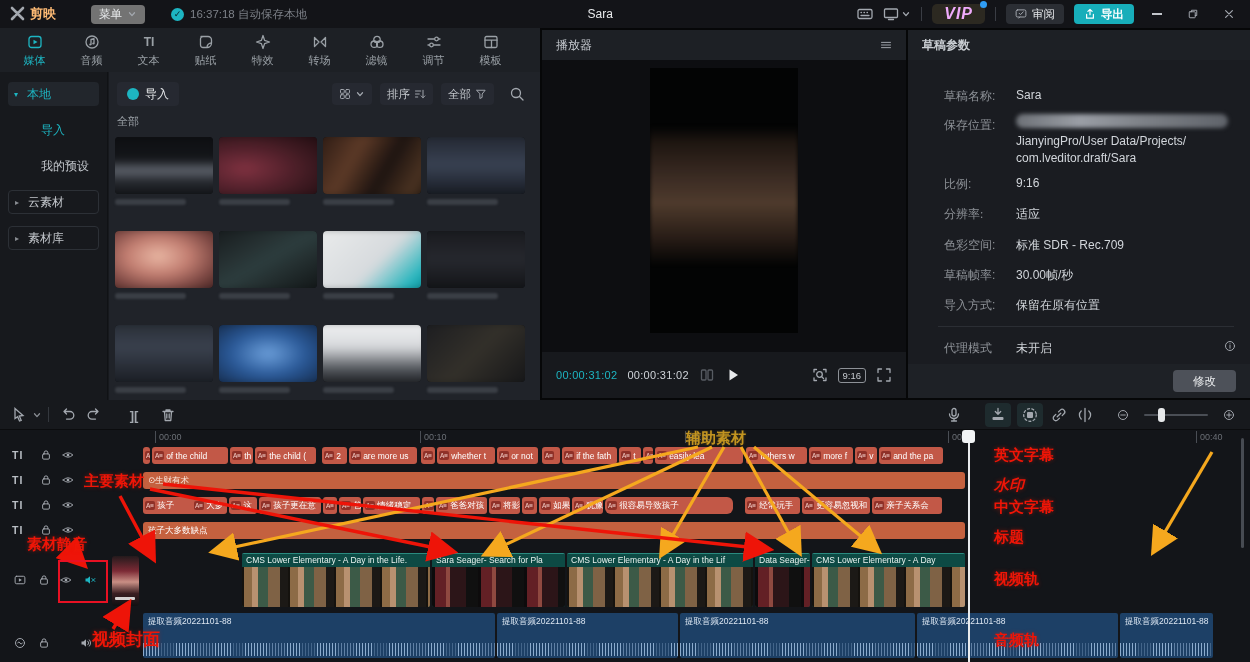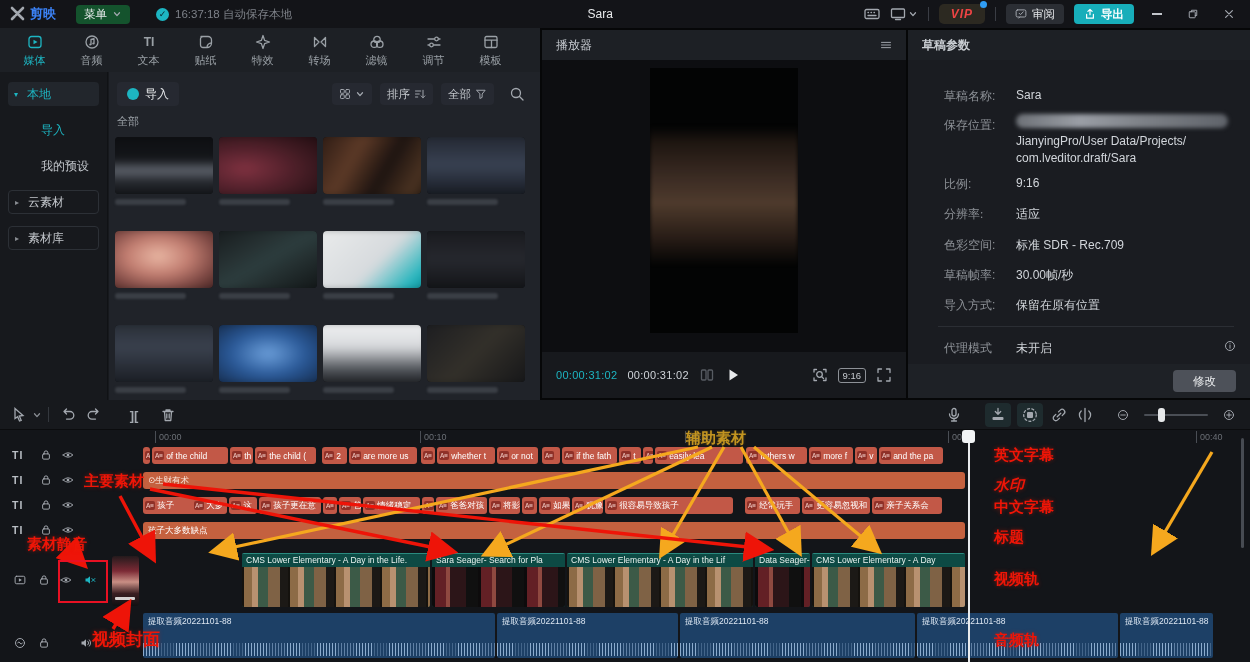--- a/index.html
+++ b/index.html
@@ -4,29 +4,29 @@
 <style>
   *{margin:0;padding:0;box-sizing:border-box;font-family:"Liberation Sans","DejaVu Sans",sans-serif;-webkit-user-select:none}
   html,body{width:1250px;height:662px;overflow:hidden;background:#060708;color:#c7cbd0}
   .icon{display:inline-flex;align-items:center;justify-content:center;width:16px;height:16px;color:#a3a8af}
   .icon svg{width:100%;height:100%}
   .icon.sm{width:12px;height:12px}
   .icon.xs{width:10px;height:10px}
 
   
   #titlebar{position:absolute;left:0;top:0;width:1250px;height:28px;background:#131418;display:flex;align-items:center}
-  #logo{display:flex;align-items:center;gap:4px;margin-left:10px;color:#3b82f6;font-weight:bold;font-size:13px}
-  #menu-btn{margin-left:20px;background:#14532d;border-radius:4px;height:19px;display:flex;align-items:center;gap:5px;padding:0 8px;font-size:11.5px;color:#e8eaec}
+  #logo{display:flex;align-items:center;gap:4px;margin-left:10px;color:#fdba74;font-weight:bold;font-size:13px}
+  #menu-btn{margin-left:35px;background:#737373;border-radius:4px;height:19px;display:flex;align-items:center;gap:5px;padding:0 8px;font-size:11.5px;color:#e8eaec}
   #autosave{display:flex;align-items:center;gap:6px;margin-left:26px;font-size:11.5px;color:#7d8188}
   .check-dot{width:13px;height:13px;border-radius:50%;background:#1db5c2;color:#07232a;font-size:9px;display:flex;align-items:center;justify-content:center;font-weight:bold}
   #doc-title{position:absolute;left:47%;top:0;height:28px;display:flex;align-items:center;font-size:12px;color:#e8eaec}
   #tb-right{position:absolute;right:0;top:0;height:28px;display:flex;align-items:center;gap:10px;padding-right:8px}
   .tb-sep{width:1px;height:14px;background:#3a3d44}
   #vip-btn{position:relative;background:#2c2921;border-radius:5px;height:20px;padding:0 12px;display:flex;align-items:center}
-  #vip-btn span{color:#ef4444;font-size:12px;font-weight:bold;font-style:italic;letter-spacing:1px}
+  #vip-btn span{color:#f0abfc;font-size:16px;font-weight:bold;font-style:italic;letter-spacing:1px}
   #vip-dot{position:absolute;right:-2px;top:-3px;width:7px;height:7px;border-radius:50%;background:#2f9df5}
   #review-btn{background:#2b2e34;border-radius:4px;height:20px;padding:0 9px;display:flex;align-items:center;gap:5px;font-size:11.5px;color:#e4e6e9}
   #export-btn{background:#17aeba;border-radius:4px;height:20px;padding:0 10px;display:flex;align-items:center;gap:5px;font-size:11.5px;color:#fff;font-weight:bold}
   #export-btn .icon{color:#fff}
   .winctl{width:26px;height:28px;display:flex;align-items:center;justify-content:center;color:#c2c6cb}
 
   
   .panel-header{height:30px;display:flex;align-items:center;padding:0 14px;background:#1d2025;font-size:12px;color:#c9cdd2;justify-content:space-between}
   #left-panel{position:absolute;left:0;top:28px;width:540px;height:372px;background:#17191d}
   #tabbar{height:44px;background:#1d2025;display:flex;align-items:center;padding-left:6px}
@@ -877,21 +877,21 @@
           <span class="b">A≡</span>
         </div>
         <div class="seg" style="left: 539px; width: 31px;">
           <span class="b">A≡</span>
           <span class="t">如果</span>
         </div>
         <div class="seg" style="left: 572px; width: 31px;">
           <span class="b">A≡</span>
           <span class="t">犹豫</span>
         </div>
-        <div class="seg" style="left: 605px; width: 128px;">
+        <div class="seg" style="left: 605px; width: 128px; border-radius: 6px;">
           <span class="b">A≡</span>
           <span class="t">很容易导致孩子</span>
         </div>
         <div class="seg" style="left: 745px; width: 55px;">
           <span class="b">A≡</span>
           <span class="t">经常玩手</span>
         </div>
         <div class="seg" style="left: 802px; width: 68px;">
           <span class="b">A≡</span>
           <span class="t">更容易忽视和</span>

